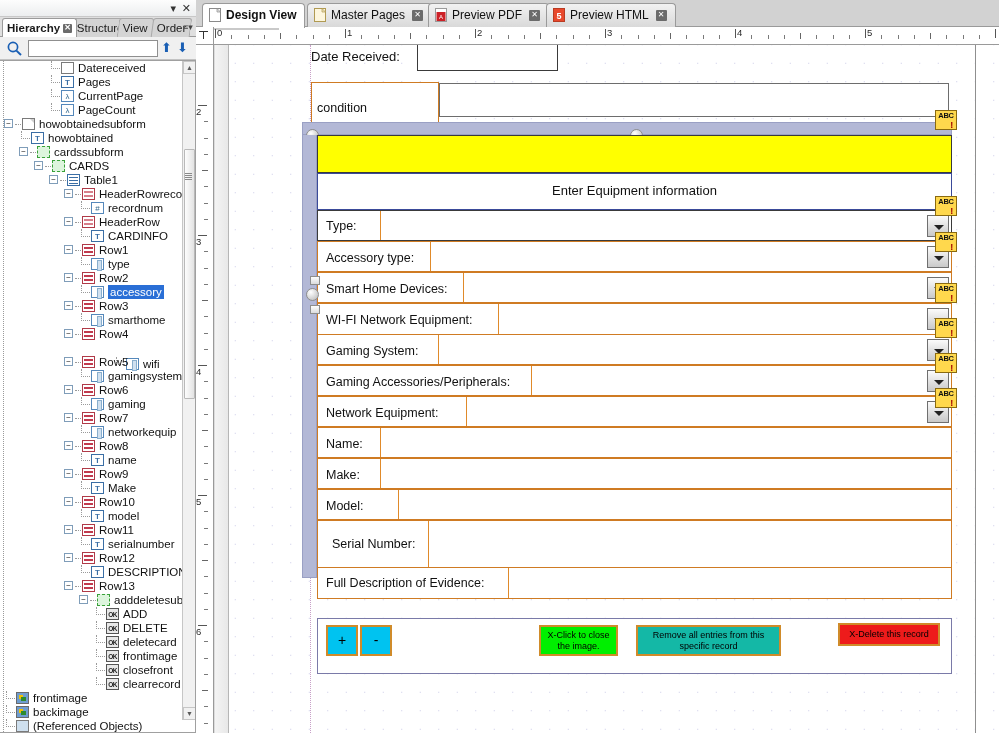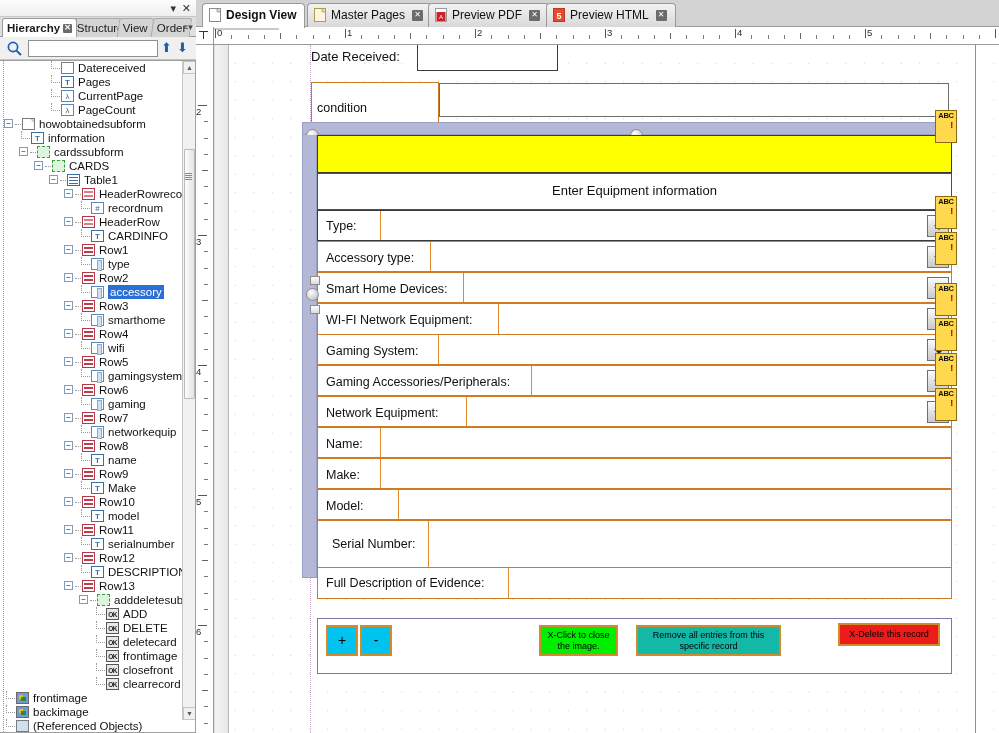--- a/index.html
+++ b/index.html
@@ -323,21 +323,21 @@
     position:absolute; width:22px; height:22px;
     background: linear-gradient(#fbfbfb,#c9c9c9);
     border:1px solid #6f6f6f;
   }
   .ddbtn:after {
     content:""; position:absolute; left:6px; top:9px;
     border-left:5px solid transparent; border-right:5px solid transparent;
     border-top:5px solid #222;
   }
   .abc-badge {
-    position:absolute; width:22px; height:33px;
+    position:absolute; width:22px; height:20px;
     background:#ffd84d; border:1px solid #8a6a10;
     font-size:7.5px; font-weight:bold; color:#111; text-align:center;
     line-height:10px; letter-spacing:-0.3px;
   }
   .abc-badge u { display:block; text-decoration:none; font-size:9px; color:#a30000; line-height:9px; text-align:right; padding-right:3px;}
 
   
   .btn-band {
     left:102px; top:573px; width:635px; height:56px;
     border:1px solid #7a7aa8; background:#fff;
@@ -430,21 +430,21 @@
             <div class="node" style="top: 0px;">
               <span class="twisty" style="left:4px">−</span>
               <span class="dash" style="left:15px; width:6px"></span>
               <span style="left:22px" class="ic ic-page"></span>
               <span class="lbl" style="left:39px">howobtainedsubform</span>
             </div>
             <div class="node" style="top: 0px;">
               <span class="dash" style="left:21px; width:9px"></span>
               <span style="position:absolute;left:21px;top:0px;height:8px;border-left:1px dotted #9a9a9a"></span>
               <span style="left:31px" class="ic ic-text">T</span>
-              <span class="lbl" style="left:48px">information</span>
+              <span class="lbl" style="left:48px">howobtained</span>
             </div>
             <div class="node" style="top: 0px;">
               <span class="twisty" style="left:19px">−</span>
               <span class="dash" style="left:30px; width:6px"></span>
               <span style="left:37px" class="ic ic-sub"></span>
               <span class="lbl" style="left:54px">cardssubform</span>
             </div>
             <div class="node" style="top: 0px;">
               <span class="twisty" style="left:34px">−</span>
               <span class="dash" style="left:45px; width:6px"></span>
@@ -538,21 +538,21 @@
             </div>
             <div class="node" style="top: 0px;">
               <span class="twisty" style="left:64px">−</span>
               <span class="dash" style="left:75px; width:6px"></span>
               <span style="left:82px" class="ic ic-row">
                 <i style="top:2px"></i>
                 <i style="top:6px"></i>
               </span>
               <span class="lbl" style="left:99px">Row4</span>
             </div>
-            <div class="node" style="top: 0px;">
+            <div class="node" style="top: 16px; margin-left: 35px;">
               <span class="dash" style="left:81px; width:9px"></span>
               <span style="position:absolute;left:81px;top:0px;height:8px;border-left:1px dotted #9a9a9a"></span>
               <span style="left:91px" class="ic ic-drop"></span>
               <span class="lbl" style="left:108px">wifi</span>
             </div>
             <div class="node" style="top: 0px;">
               <span class="twisty" style="left:64px">−</span>
               <span class="dash" style="left:75px; width:6px"></span>
               <span style="left:82px" class="ic ic-row">
                 <i style="top:2px"></i>

